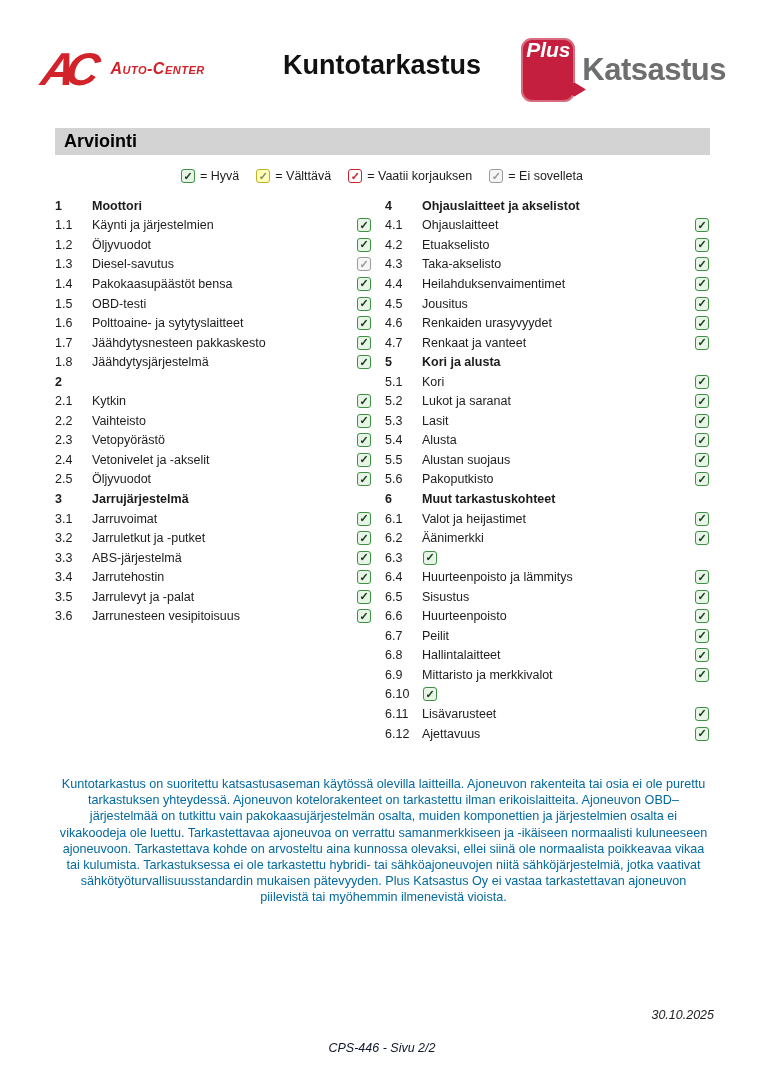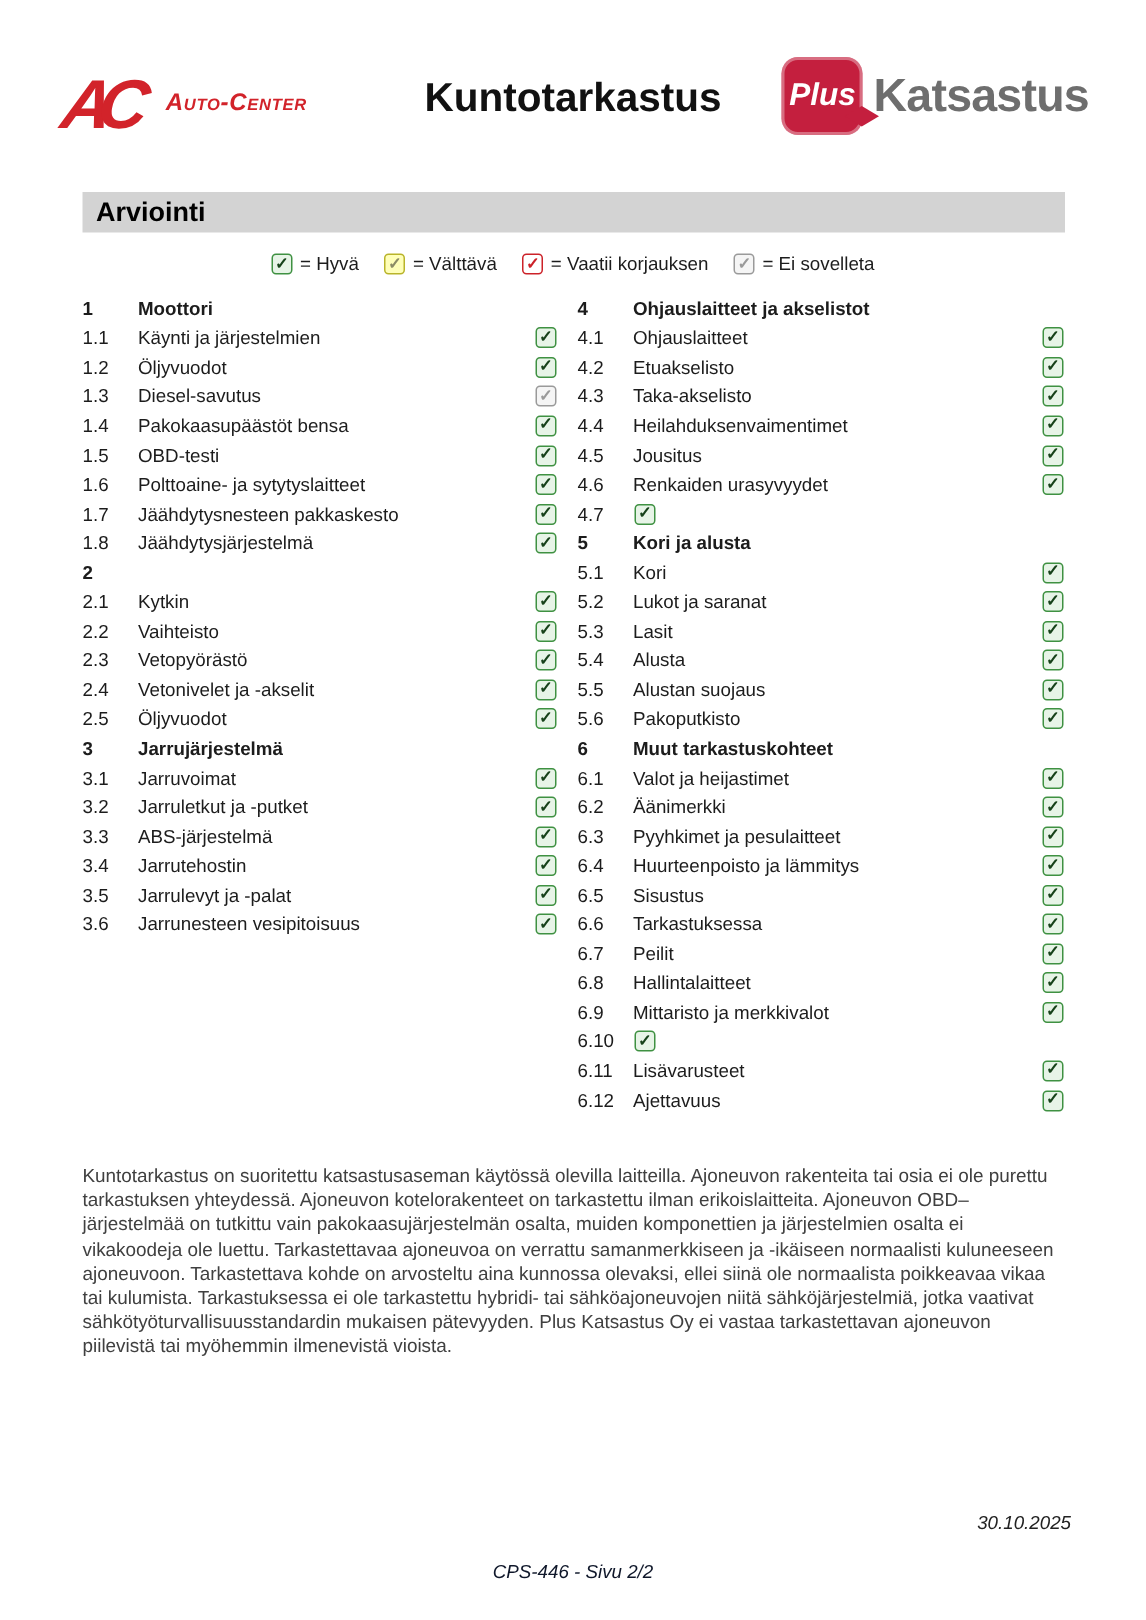--- a/index.html
+++ b/index.html
@@ -8,22 +8,22 @@
 
   
   .logo-ac{position:absolute;left:42px;top:46px;display:flex;align-items:center;}
   .ac-mark{font-style:italic;font-weight:bold;font-size:46px;letter-spacing:-9px;
            transform:skewX(-10deg);color:var(--brand-red);line-height:1;padding-right:10px;}
   .ac-text{font-style:italic;font-weight:bold;font-size:16px;margin-left:10px;
            font-variant:small-caps;letter-spacing:.5px;color:var(--brand-red);}
   .title{position:absolute;top:50px;left:0;right:0;text-align:center;
          font-size:27px;font-weight:bold;color:#111;}
   .logo-plus{position:absolute;right:38px;top:38px;display:flex;align-items:center;gap:7px;}
-  .plus-badge{position:relative;width:54px;height:52px;background:var(--plus-red);
-              border-radius:11px;display:flex;align-items:center;justify-content:center;
+  .plus-badge{position:relative;width:54px;height:64px;background:var(--plus-red);
+              border-radius:11px;display:flex;justify-content:center;
               box-shadow:inset 0 0 0 2px rgba(255,255,255,.35);}
   .plus-badge .plus-word{color:#fff;font-style:italic;font-weight:bold;font-size:21px;}
   .plus-tail{position:absolute;right:-6px;bottom:6px;width:13px;height:13px;
              background:var(--plus-red);transform:rotate(45deg) skew(-14deg,-14deg);}
   .katsastus{font-size:31px;font-weight:bold;color:var(--katsastus-gray);letter-spacing:-.5px;}
 
   
   .arvio-bar{position:absolute;left:55px;top:128px;width:655px;height:27px;
              background:var(--bar-gray);display:flex;align-items:center;
              padding-left:9px;box-sizing:border-box;font-size:18px;font-weight:bold;color:#000;}
@@ -44,21 +44,21 @@
   .col-left{width:317px;margin-right:13px;}
   .col-right{flex:1;}
   .row{display:flex;align-items:center;height:19.55px;font-size:12.5px;}
   .row .num{width:37px;flex:none;}
   .row .label{flex:1;}
   .row .status{width:16px;flex:none;display:flex;justify-content:center;}
   .row.head .num,.row.head .label{font-weight:bold;}
 
   
   .disclaimer{position:absolute;left:55px;top:776px;width:657px;font-size:12.6px;
-              line-height:16.2px;color:#404040;text-align:left;}
+              line-height:16.2px;color:#0369a1;text-align:center;}
 
   
   .footer-center{position:absolute;left:0;right:0;top:1041px;text-align:center;
                  font-size:12.5px;font-style:italic;color:#0f172a;}
   .footer-right{position:absolute;right:50px;top:1008px;font-size:12.5px;
                 font-style:italic;color:#222;}
 </style>
 </head>
 <body>
 
@@ -295,20 +295,21 @@
         </div>
         <div class="row">
           <span class="num">4.6</span>
           <span class="label">Renkaiden urasyvyydet</span>
           <span class="status">
             <span class="cb" style="border-color: rgb(63, 145, 66); background: rgb(231, 244, 231); color: rgb(23, 66, 26);">✓</span>
           </span>
         </div>
         <div class="row">
           <span class="num">4.7</span>
+          <span class="label">Renkaat ja vanteet</span>
           <span class="status">
             <span class="cb" style="border-color: rgb(63, 145, 66); background: rgb(231, 244, 231); color: rgb(23, 66, 26);">✓</span>
           </span>
         </div>
         <div class="row head">
           <span class="num">5</span>
           <span class="label">Kori ja alusta</span>
           <span class="status"></span>
         </div>
         <div class="row">
@@ -367,42 +368,41 @@
         </div>
         <div class="row">
           <span class="num">6.2</span>
           <span class="label">Äänimerkki</span>
           <span class="status">
             <span class="cb" style="border-color: rgb(63, 145, 66); background: rgb(231, 244, 231); color: rgb(23, 66, 26);">✓</span>
           </span>
         </div>
         <div class="row">
           <span class="num">6.3</span>
-          <span class="label">Pyyhkimet ja pesulaitteet</span>
           <span class="status">
             <span class="cb" style="border-color: rgb(63, 145, 66); background: rgb(231, 244, 231); color: rgb(23, 66, 26);">✓</span>
           </span>
         </div>
         <div class="row">
           <span class="num">6.4</span>
           <span class="label">Huurteenpoisto ja lämmitys</span>
           <span class="status">
             <span class="cb" style="border-color: rgb(63, 145, 66); background: rgb(231, 244, 231); color: rgb(23, 66, 26);">✓</span>
           </span>
         </div>
         <div class="row">
           <span class="num">6.5</span>
           <span class="label">Sisustus</span>
           <span class="status">
             <span class="cb" style="border-color: rgb(63, 145, 66); background: rgb(231, 244, 231); color: rgb(23, 66, 26);">✓</span>
           </span>
         </div>
         <div class="row">
           <span class="num">6.6</span>
-          <span class="label">Tarkastuksessa</span>
+          <span class="label">Huurteenpoisto</span>
           <span class="status">
             <span class="cb" style="border-color: rgb(63, 145, 66); background: rgb(231, 244, 231); color: rgb(23, 66, 26);">✓</span>
           </span>
         </div>
         <div class="row">
           <span class="num">6.7</span>
           <span class="label">Peilit</span>
           <span class="status">
             <span class="cb" style="border-color: rgb(63, 145, 66); background: rgb(231, 244, 231); color: rgb(23, 66, 26);">✓</span>
           </span>

